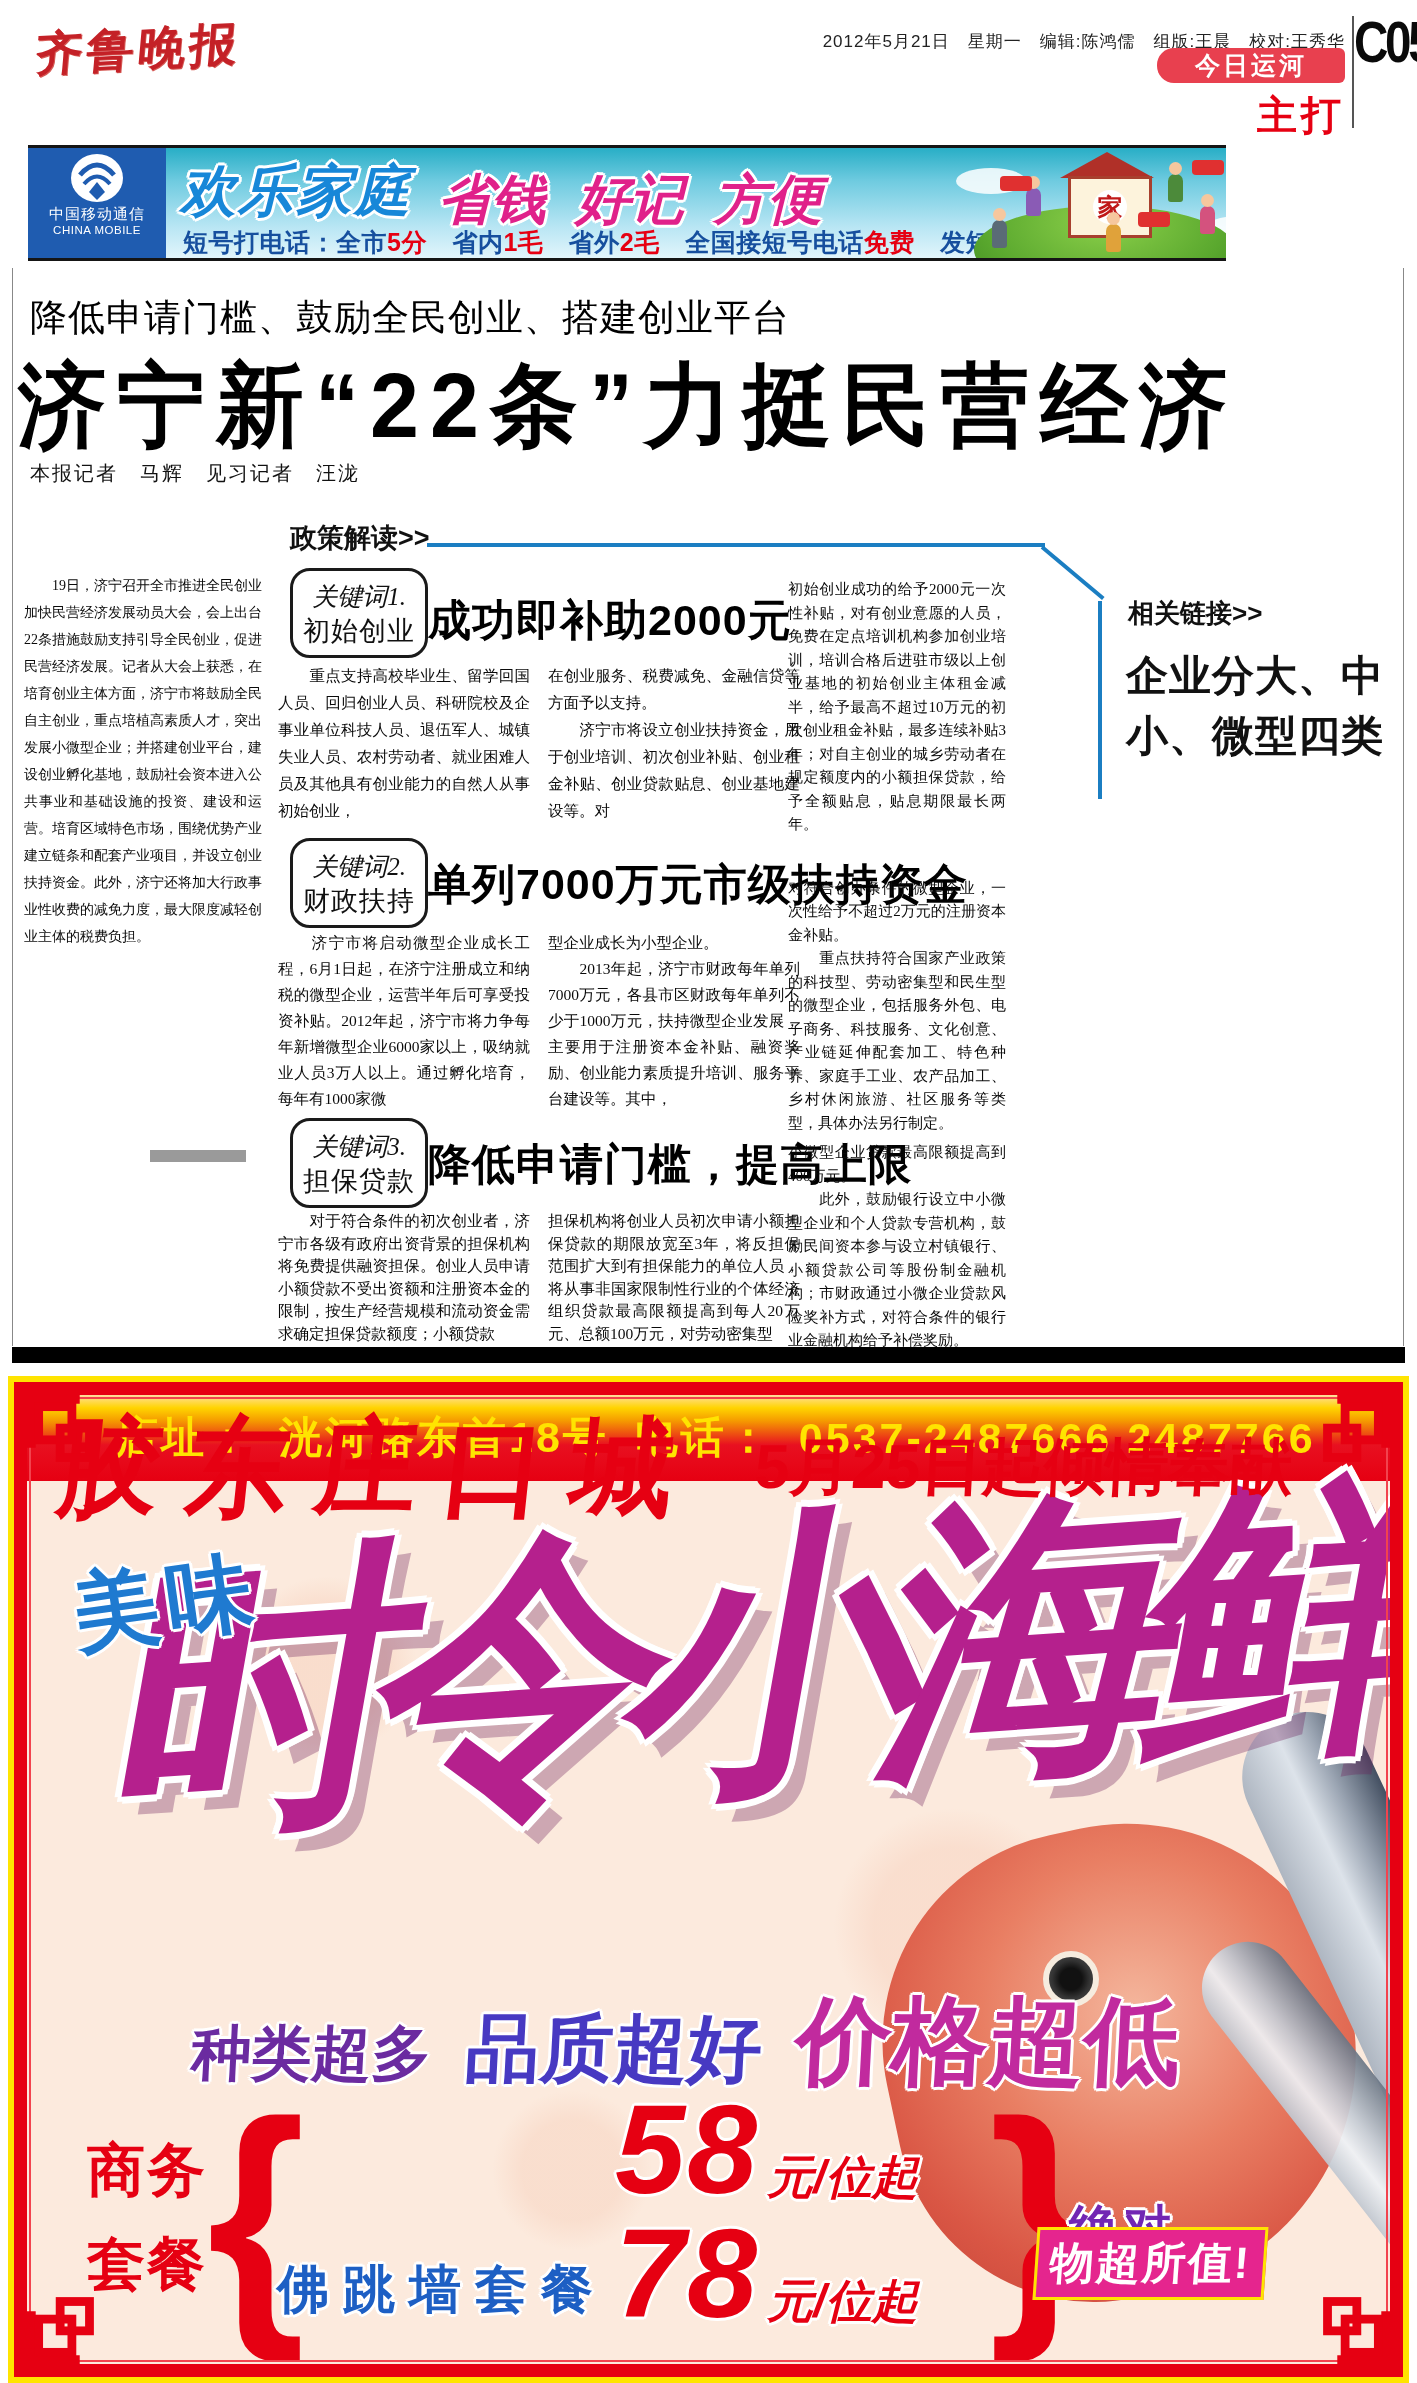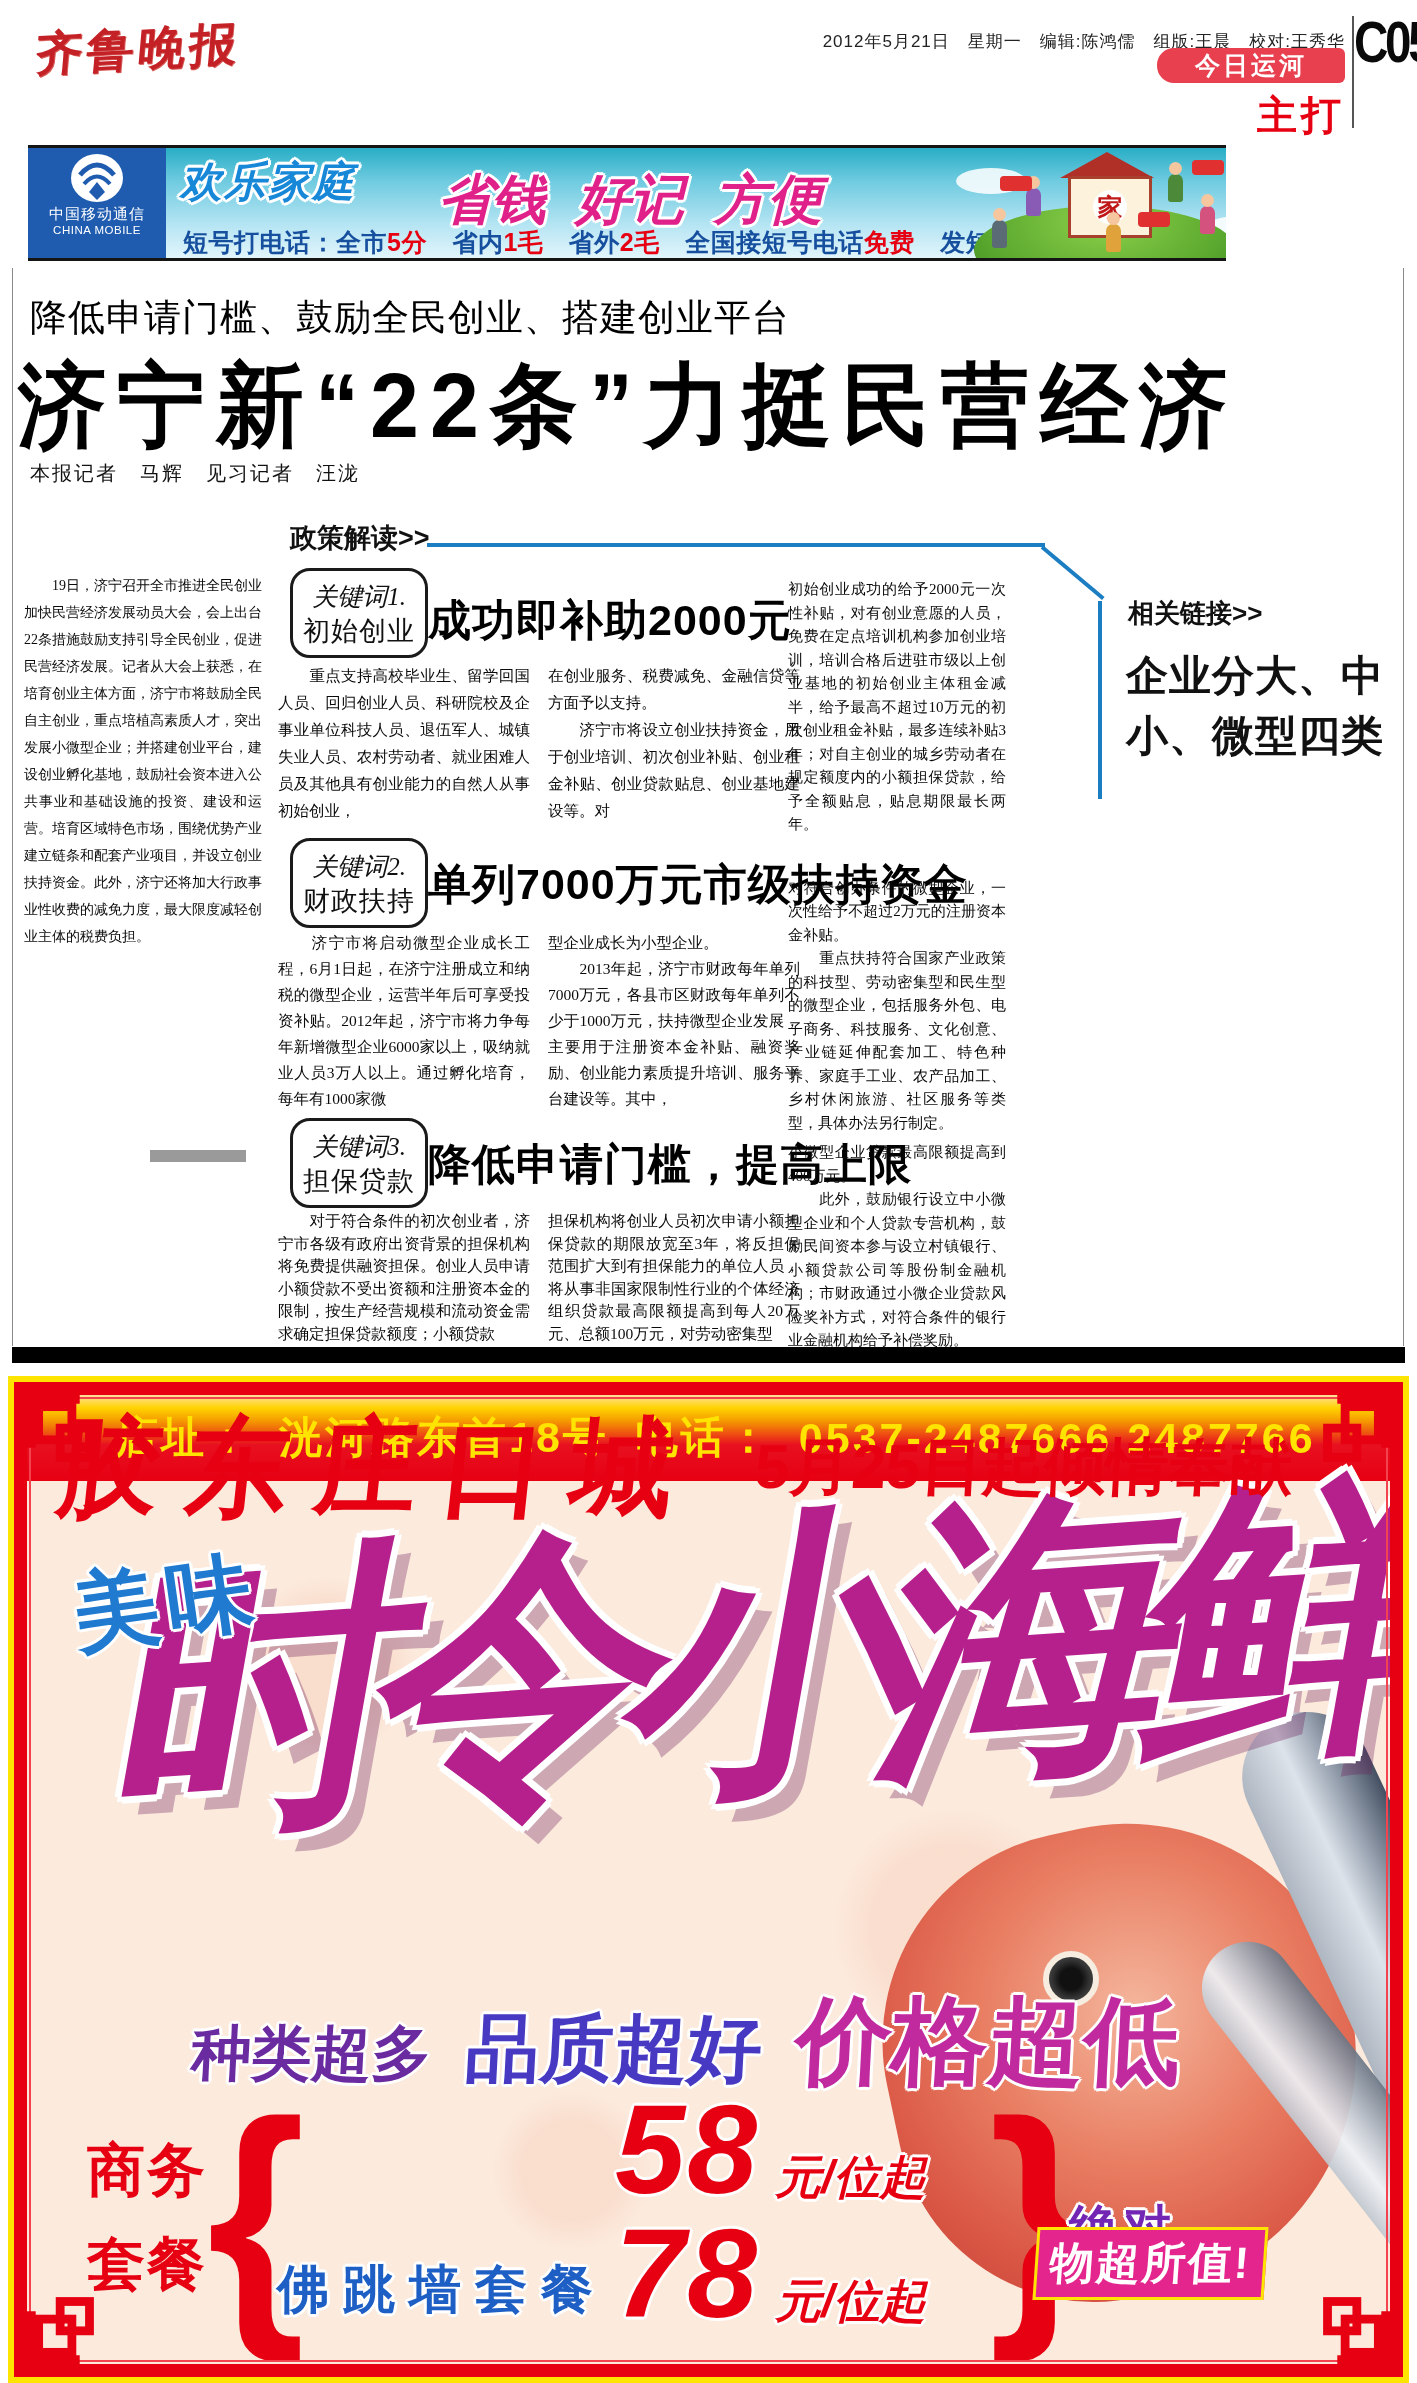--- a/index.html
+++ b/index.html
@@ -22,21 +22,21 @@
 
   
   .cm{left:28px;top:145px;width:1198px;height:110px;border-top:3px solid #151515;border-bottom:3px solid #151515;
       background:linear-gradient(180deg,#28aec6 0%,#6fcbe0 30%,#b9e6f4 72%,#e2f5fb 100%);overflow:hidden;}
   .cm-logo{left:0;top:0;width:138px;height:110px;background:#1f5cb0;text-align:center;color:#fff;}
   .cm-logo svg{margin-top:5px;}
   .cm-brand-cn{font-size:15px;letter-spacing:1px;margin-top:-2px;}
   .cm-brand-en{font-size:11.5px;letter-spacing:.5px;}
   .ow{text-shadow:3px 0 0 #fff,-3px 0 0 #fff,0 3px 0 #fff,0 -3px 0 #fff,2px 2px 0 #fff,-2px 2px 0 #fff,2px -2px 0 #fff,-2px -2px 0 #fff;}
   .ow-xl{text-shadow:7px 0 0 #fff,-7px 0 0 #fff,0 7px 0 #fff,0 -7px 0 #fff,5px 5px 0 #fff,-5px 5px 0 #fff,5px -5px 0 #fff,-5px -5px 0 #fff,15px 19px 0 rgba(110,30,90,.33);}
-  .cm-headline{left:152px;top:6px;font-size:42px;font-style:italic;font-weight:900;color:#1787d8;letter-spacing:2px;}
+  .cm-headline{left:152px;top:6px;font-size:56px;font-style:italic;font-weight:900;color:#1787d8;letter-spacing:2px;}
   .cm-slogans{left:410px;top:16px;display:flex;gap:30px;font-size:54px;font-weight:900;font-style:italic;color:#e0218a;}
   .cm-info{left:155px;top:78px;font-size:25px;font-weight:900;color:#164f9e;letter-spacing:.5px;white-space:nowrap;}
   .cm-info .hl{color:#e60012;}
   .cm-contact{left:1244px;top:82px;font-size:19px;font-weight:bold;color:#164f9e;white-space:nowrap;}
   .cm-contact b{color:#e60012;font-style:italic;font-size:22px;letter-spacing:1px;}
   .cm-ill{left:928px;top:2px;width:315px;height:106px;}
   .hill{position:absolute;left:18px;top:56px;width:262px;height:88px;border-radius:50%;
         background:radial-gradient(ellipse at 50% 18%,#8cd04a 0%,#5aa82e 65%,#3f8a1f 100%);}
   .cloud{position:absolute;background:#fff;border-radius:50%;opacity:.85;}
   .house{position:absolute;left:112px;top:26px;width:78px;height:56px;background:#fdf3dc;border:3px solid #a8402e;}
@@ -103,21 +103,21 @@
   .brace{top:694px;font-size:252px;color:#e60012;line-height:1;font-weight:bold;z-index:2;transform:scaleY(1.05);}
   .brace-open{left:180px;}
   .brace-close{left:962px;}
   .item-name{font-size:52px;font-weight:900;color:#1d5fc4;z-index:2;white-space:nowrap;}
   .item1-name{left:250px;top:742px;letter-spacing:5px;}
   .item2-name{left:250px;top:860px;letter-spacing:14px;}
   .price-row{display:flex;align-items:baseline;z-index:2;color:#e60012;font-style:italic;font-weight:900;}
   .price-row1{left:588px;top:682px;}
   .price-row2{left:588px;top:806px;}
   .price{font-size:126px;letter-spacing:2px;}
-  .unit{font-size:46px;margin-left:16px;}
+  .unit{font-size:46px;margin-left:8px;}
   .value-top{left:1042px;top:756px;font-size:48px;font-weight:900;color:#7226b3;letter-spacing:6px;z-index:2;margin-top:45px;}
   .value-bottom{left:1008px;top:832px;font-size:44px;font-weight:900;color:#fff;background:#e5258e;
                 border:3px solid #ffe400;padding:4px 12px;transform:skewX(-4deg);letter-spacing:2px;z-index:2;}
   .fish1{left:860px;top:430px;width:470px;height:470px;border-radius:48% 52% 55% 45%;transform:rotate(-12deg);z-index:1;
          background:radial-gradient(circle at 55% 40%,#f4b49a 0%,#e87a5e 40%,#d8503e 72%,#c03a30 100%);opacity:.96;}
   .fish1-eye{left:1016px;top:556px;width:44px;height:44px;border-radius:50%;z-index:1;
              background:radial-gradient(circle,#111 35%,#333 60%,#555 100%);border:6px solid #f6ecdf;}
   .fish2{left:1068px;top:548px;width:640px;height:130px;border-radius:70px;transform:rotate(65deg);z-index:1;
          background:linear-gradient(180deg,#445062 0%,#9aa4b2 32%,#dde3ea 58%,#aeb6c1 100%);}
   .fish3{left:1110px;top:680px;width:430px;height:92px;border-radius:50px;transform:rotate(52deg);z-index:1;opacity:.92;

